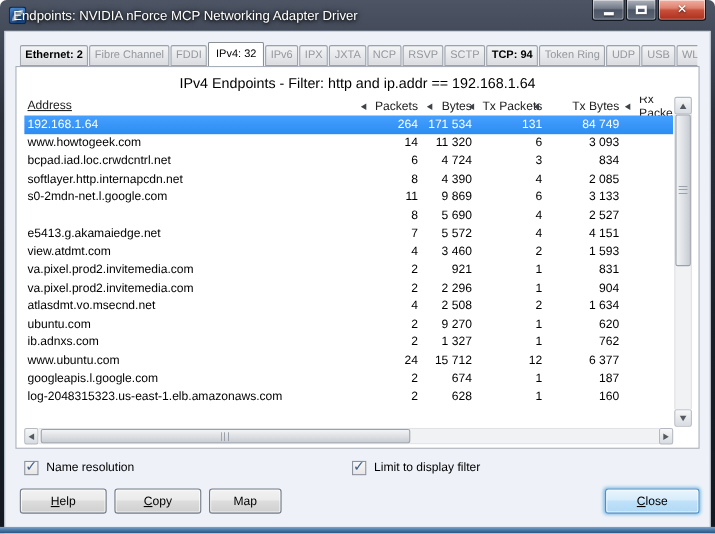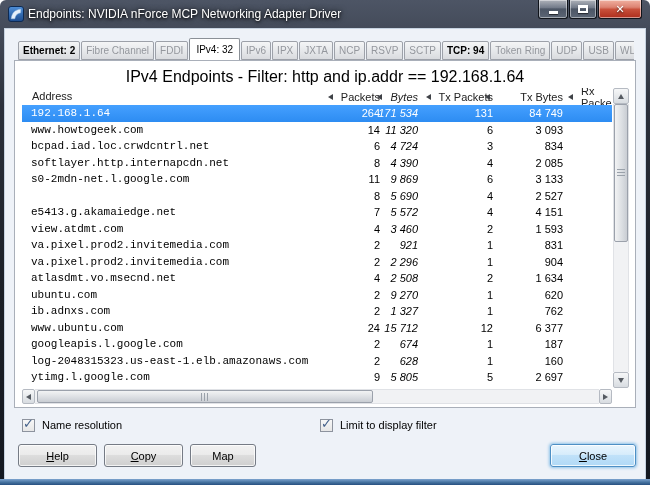--- a/index.html
+++ b/index.html
@@ -11,21 +11,21 @@
     background:linear-gradient(180deg,#4d5565 0%,#2b303b 22%,#1b1f27 60%,#141820 100%);
     border-radius:6px 6px 0 0; overflow:hidden;
   }
   .window::after{ 
     content:""; position:absolute; left:0; right:0; bottom:0; height:6px;
     background:linear-gradient(180deg,#7ea4cf 0%,#45729f 55%,#274f80 100%);
   }
   .titlebar{ position:absolute; left:0; top:0; right:0; height:28px; }
   .appicon{ position:absolute; left:8px; top:6px; width:16px; height:16px; display:block; }
   .title{
-    position:absolute; left:28px; top:7px; font-size:12px; color:#fff;
+    position:absolute; left:12px; top:7px; font-size:12px; color:#fff;
     text-shadow:0 1px 3px #000, 0 0 6px rgba(0,0,0,.8); white-space:nowrap;
   }
   .winbtns{ position:absolute; top:0; right:8px; display:flex; gap:1px; }
   .wbtn{
     height:19px; border:1px solid #10141b; border-top:none; border-radius:0 0 3px 3px;
     background:linear-gradient(180deg,rgba(255,255,255,.55) 0%,rgba(190,200,212,.35) 42%,rgba(80,92,108,.38) 50%,rgba(130,144,160,.35) 100%);
     box-shadow:inset 0 0 0 1px rgba(255,255,255,.45);
     display:flex; align-items:center; justify-content:center; cursor:default;
   }
   .wbtn.min{ width:30px; } .wbtn.max{ width:28px; } 
@@ -60,33 +60,33 @@
     height:23px; line-height:22px; padding:0 6px; margin-bottom:-1px;
     background:#fff; border-color:#8b9097; border-bottom:none;
     color:#000; font-weight:normal; z-index:4;
   }
 
   
   .panel{
     position:absolute; left:10px; right:10px; top:32px; height:348px;
     background:#fff; border:1px solid #a9afb9; z-index:2;
   }
-  .filter{ position:absolute; left:0; right:0; top:7px; text-align:center; font-size:16px; color:#000; }
+  .filter{ position:absolute; left:0; right:0; top:7px; text-align:center; font-size:13px; color:#000; }
 
   
   .table{ position:absolute; left:7px; top:27px; width:590px; height:301px; overflow:hidden; font-size:11px; }
   .thead{ position:relative; height:17px; color:#222; }
-  .h-addr{ position:absolute; left:10px; top:0; line-height:17px; }
+  .h-addr{ position:absolute; left:3px; top:0; line-height:17px;text-decoration:underline; }
   .hcol{ position:absolute; top:0; height:17px; display:flex; align-items:center; gap:8px; }
   .tri-sort{ width:0; height:0; border-right:5px solid #3f4247; border-top:3px solid transparent; border-bottom:3px solid transparent; }
-  .c-packets{ right:232px; } .c-bytes{ right:194px;font-style:italic; } .c-txp{ right:119px; } .c-txb{ right:49px;gap:30px; }
+  .c-packets{ right:232px; } .c-bytes{ right:183px; } .c-txp{ right:119px; } .c-txb{ right:49px;gap:30px; }
   .c-rx{ left:546px; right:auto; }
   .tbody{ position:relative; }
   .row{ position:relative; height:16.5px; line-height:16.5px; color:#000; white-space:nowrap; cursor:default; }
-  .row .addr{ position:absolute; left:9px; top:0;font-family:Liberation Mono, monospace; }
+  .row .addr{ position:absolute; left:3px; top:0; }
   .row .num{ position:absolute; top:0; }
   .row.selected{ background:linear-gradient(180deg,#45a0ff 0%,#2d8cf2 100%); color:#fff; }
 
   
   .vscroll{ position:absolute; left:598px; top:27px; width:16px; height:300px; display:flex; flex-direction:column; }
   .hscroll{ position:absolute; left:7px; top:328px; width:590px; height:15px; display:flex; }
   .sbtn{
     flex:0 0 auto; display:flex; align-items:center; justify-content:center;
     background:linear-gradient(180deg,#f6f7f8 0%,#e4e7ea 60%,#d8dce1 100%);
     border:1px solid #b5bac2; border-radius:2px;
@@ -325,27 +325,20 @@
               <span class="num c-txp">1</span>
               <span class="num c-txb">187</span>
             </div>
             <div class="row">
               <span class="addr">log-2048315323.us-east-1.elb.amazonaws.com</span>
               <span class="num c-packets">2</span>
               <span class="num c-bytes">628</span>
               <span class="num c-txp">1</span>
               <span class="num c-txb">160</span>
             </div>
-            <div class="row">
-              <span class="addr">ytimg.l.google.com</span>
-              <span class="num c-packets">9</span>
-              <span class="num c-bytes">5 805</span>
-              <span class="num c-txp">5</span>
-              <span class="num c-txb">2 697</span>
-            </div>
           </div>
       </div>
 
       <div class="vscroll">
         <div class="sbtn">
             <span class="t-up"></span>
           </div>
         <div class="vtrack">
           <div class="vthumb">
               <span class="grip-v"></span>

